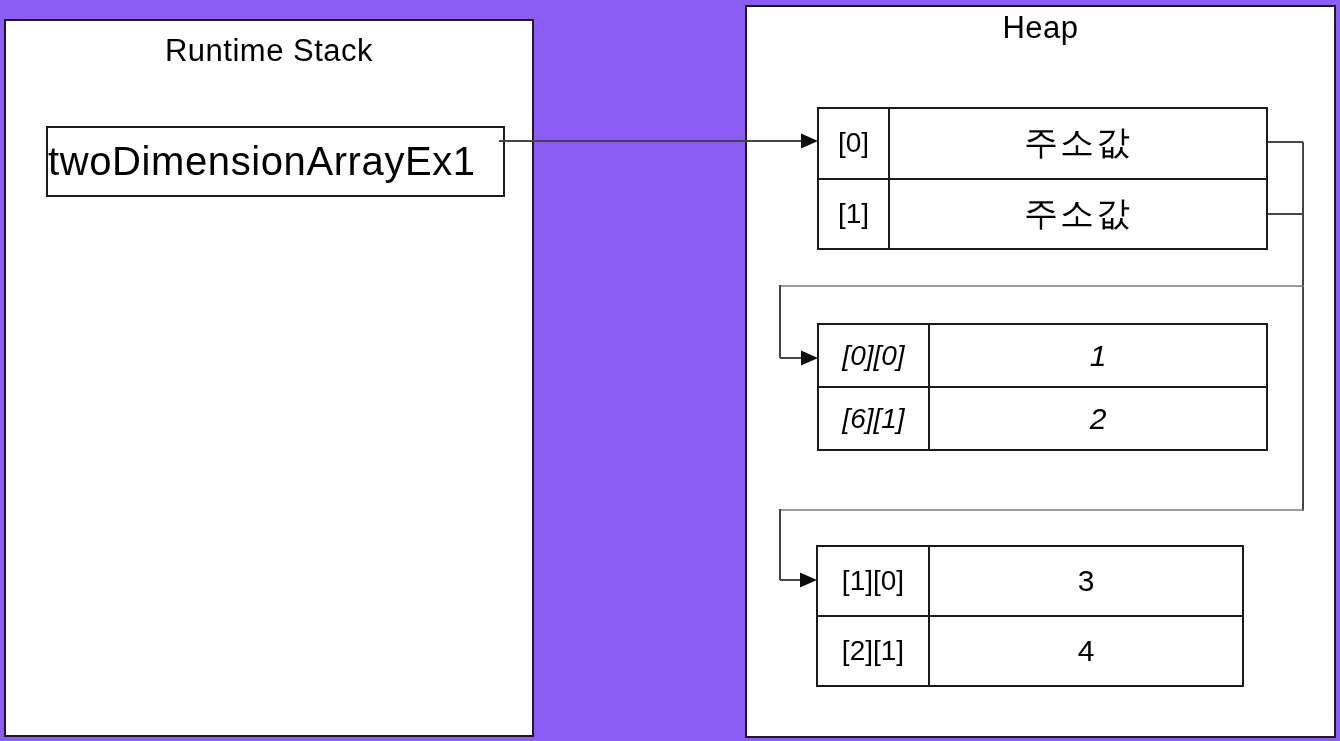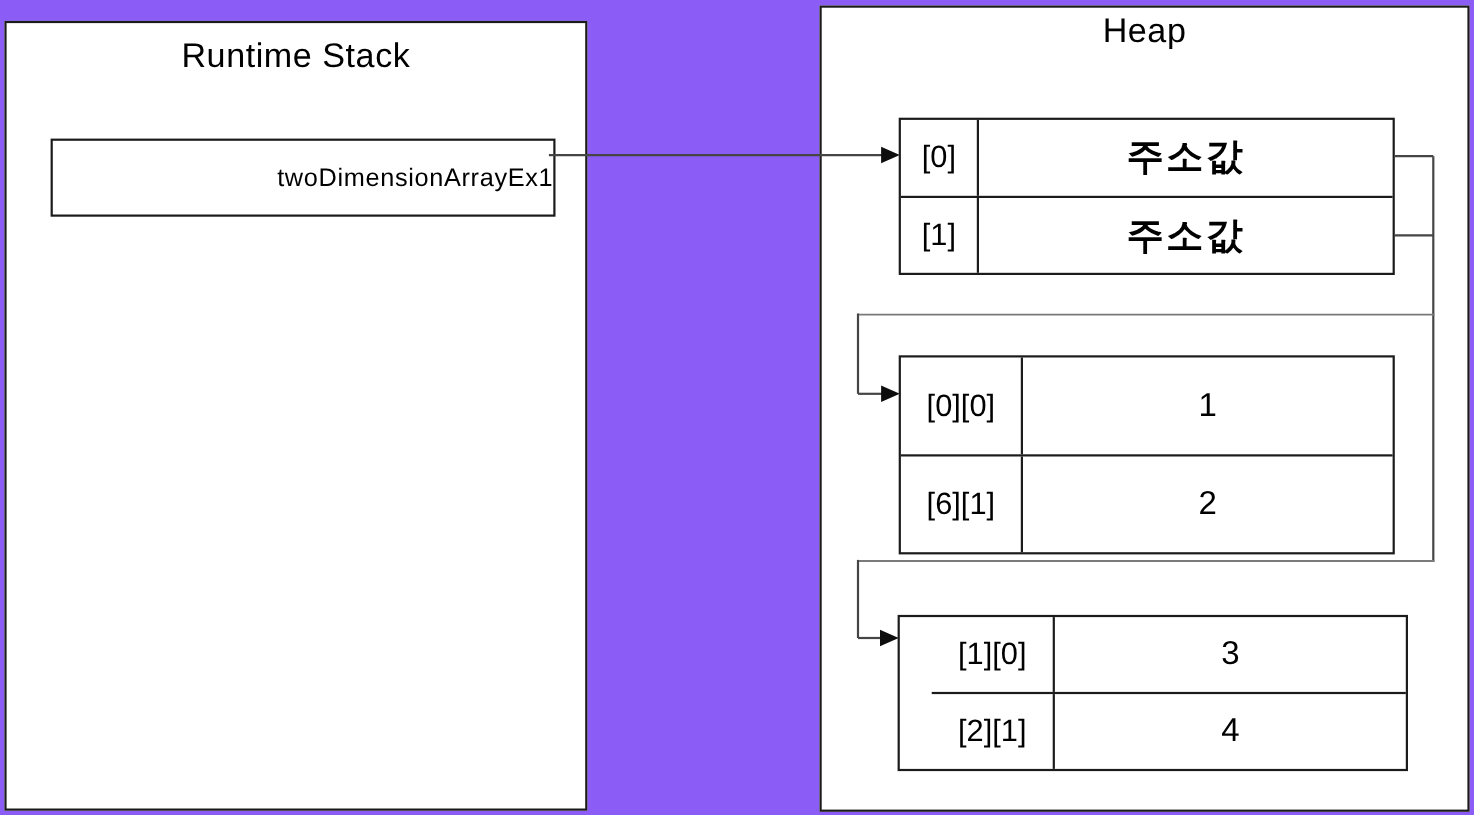--- a/index.html
+++ b/index.html
@@ -28,22 +28,22 @@
     text-align: center;
     font-size: 31px;
     letter-spacing: 0.5px;
     color: #000000;
   }
   
   #stack-box   { left: 4px;  top: 19px; width: 530px; height: 718px; }
   #stack-title { top: 12px; }
   #var-box {
     left: 40px; top: 105px; width: 459px; height: 71px;
-    display: flex; align-items: center; justify-content: flex-end;
-    font-size: 23px; letter-spacing: 0.6px;
+    display: flex; align-items: center; justify-content: flex-start;
+    font-size: 40px; letter-spacing: 0.6px;
   }
   
   #heap-box   { left: 745px; top: 5px; width: 591px; height: 733px; }
   #heap-title { top: 3px; }
 
   
   .mem-table {
     position: absolute;
     border: 2px solid #1b1b1b;
     background: #ffffff;
@@ -61,29 +61,29 @@
     box-sizing: border-box;
     border-right: 2px solid #1b1b1b;
     display: flex; align-items: center; justify-content: center;
     font-size: 28px;
   }
   .val-cell {
     flex: 1;
     display: flex; align-items: center; justify-content: center;
     font-size: 30px;
   }
-  .val-cell.korean { font-size: 34px; letter-spacing: 2px; font-weight: bold; }
+  .val-cell.korean { font-size: 34px; letter-spacing: 2px; }
 
   #ptr-table  { left: 817px; top: 107px; width: 451px; height: 143px; }
   #ptr-table .idx-cell { width: 71px; }
 
-  #arr0-table { left: 817px; top: 323px; width: 451px; height: 181px; }
+  #arr0-table { left: 817px; top: 323px; width: 451px; height: 128px; font-style: italic; }
   #arr0-table .idx-cell { width: 111px; }
 
-  #arr1-table { left: 816px; top: 559px; width: 464px; height: 142px; padding-left: 29px; }
+  #arr1-table { left: 816px; top: 545px; width: 428px; height: 142px; }
   #arr1-table .idx-cell { width: 112px; }
 
   
   #connector-layer {
     position: absolute;
     left: 0; top: 0;
     width: 1340px; height: 741px;
     pointer-events: none;
   }
   .conn  { stroke: #454545; stroke-width: 2; fill: none; }

